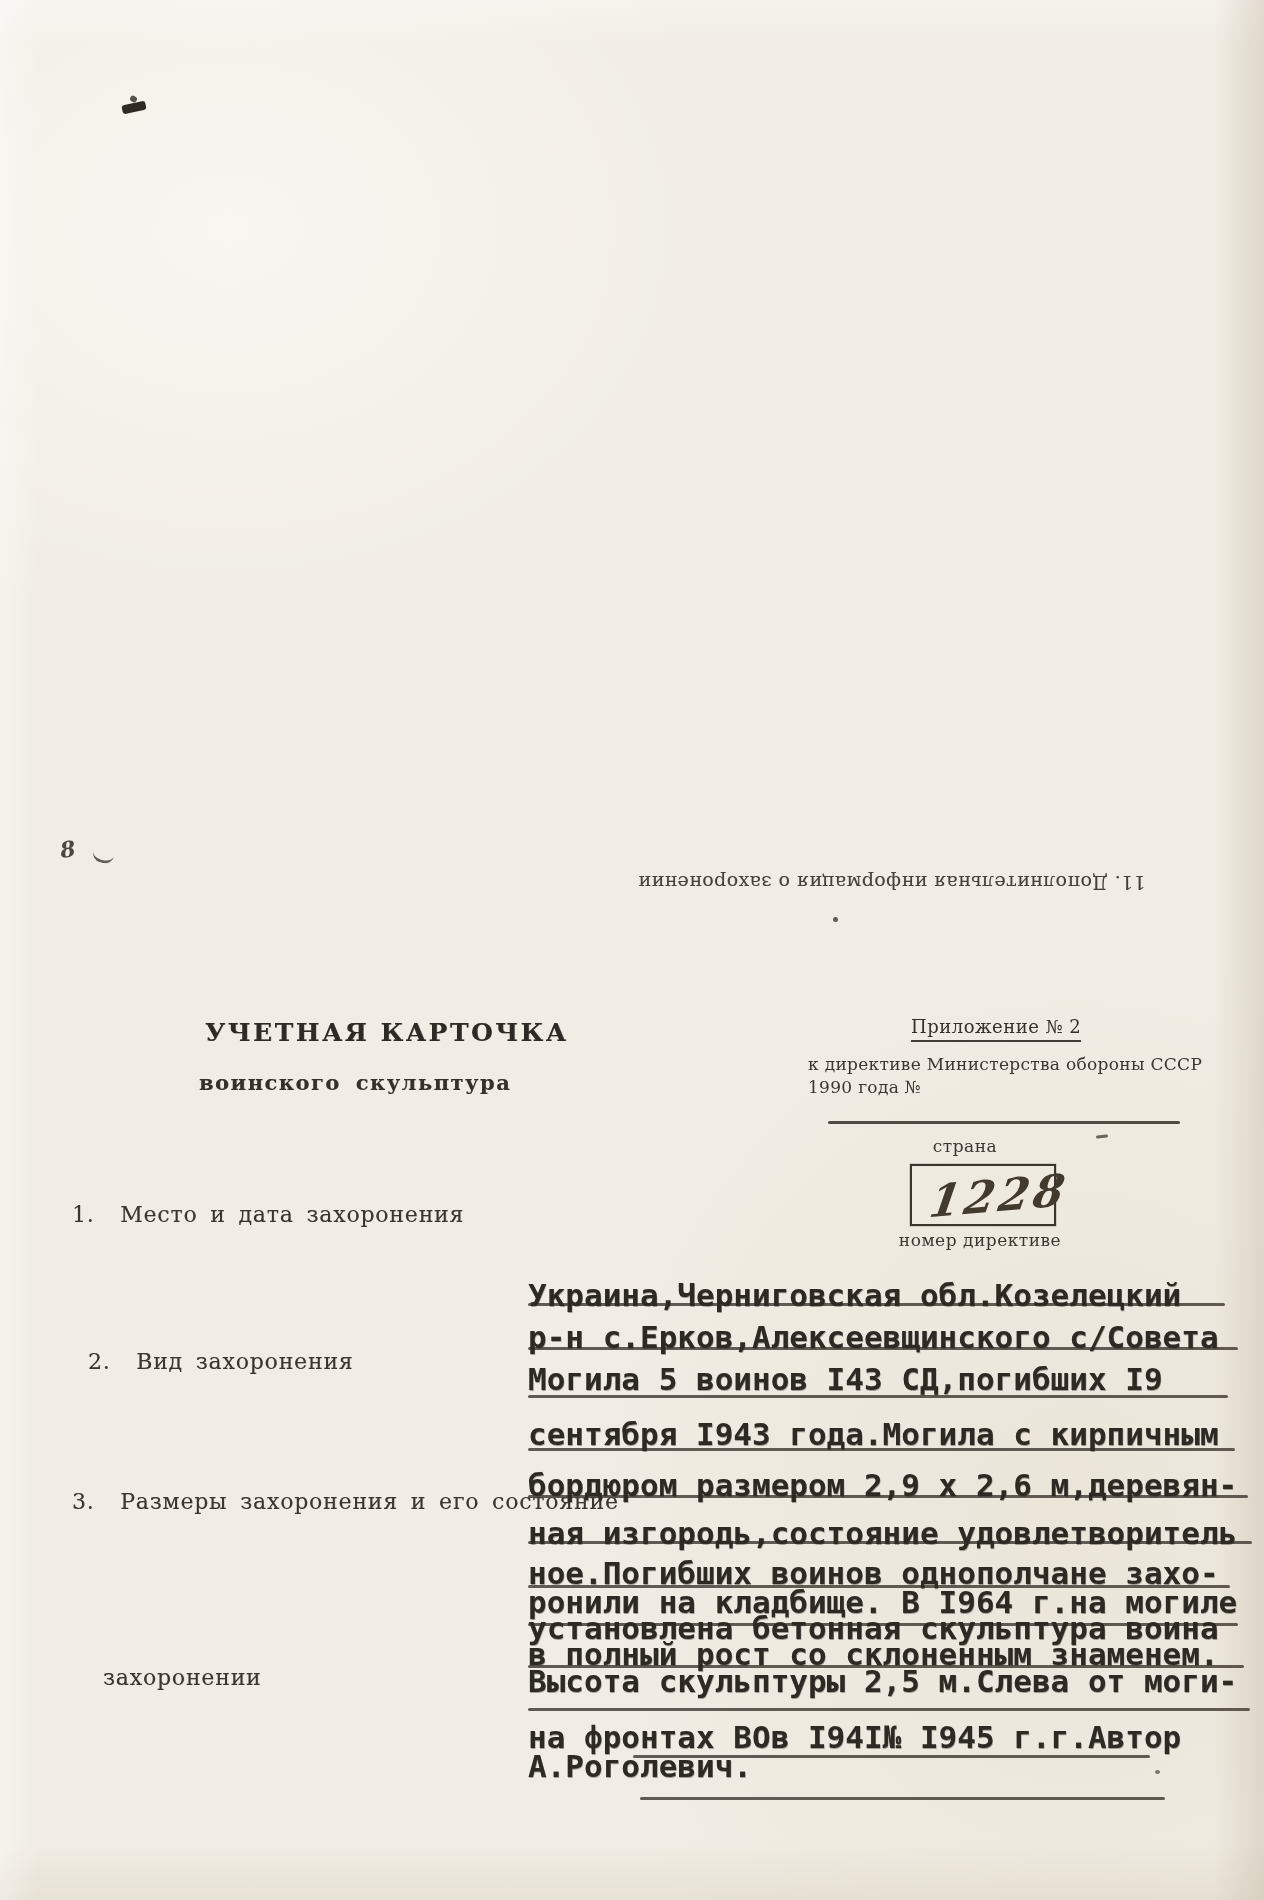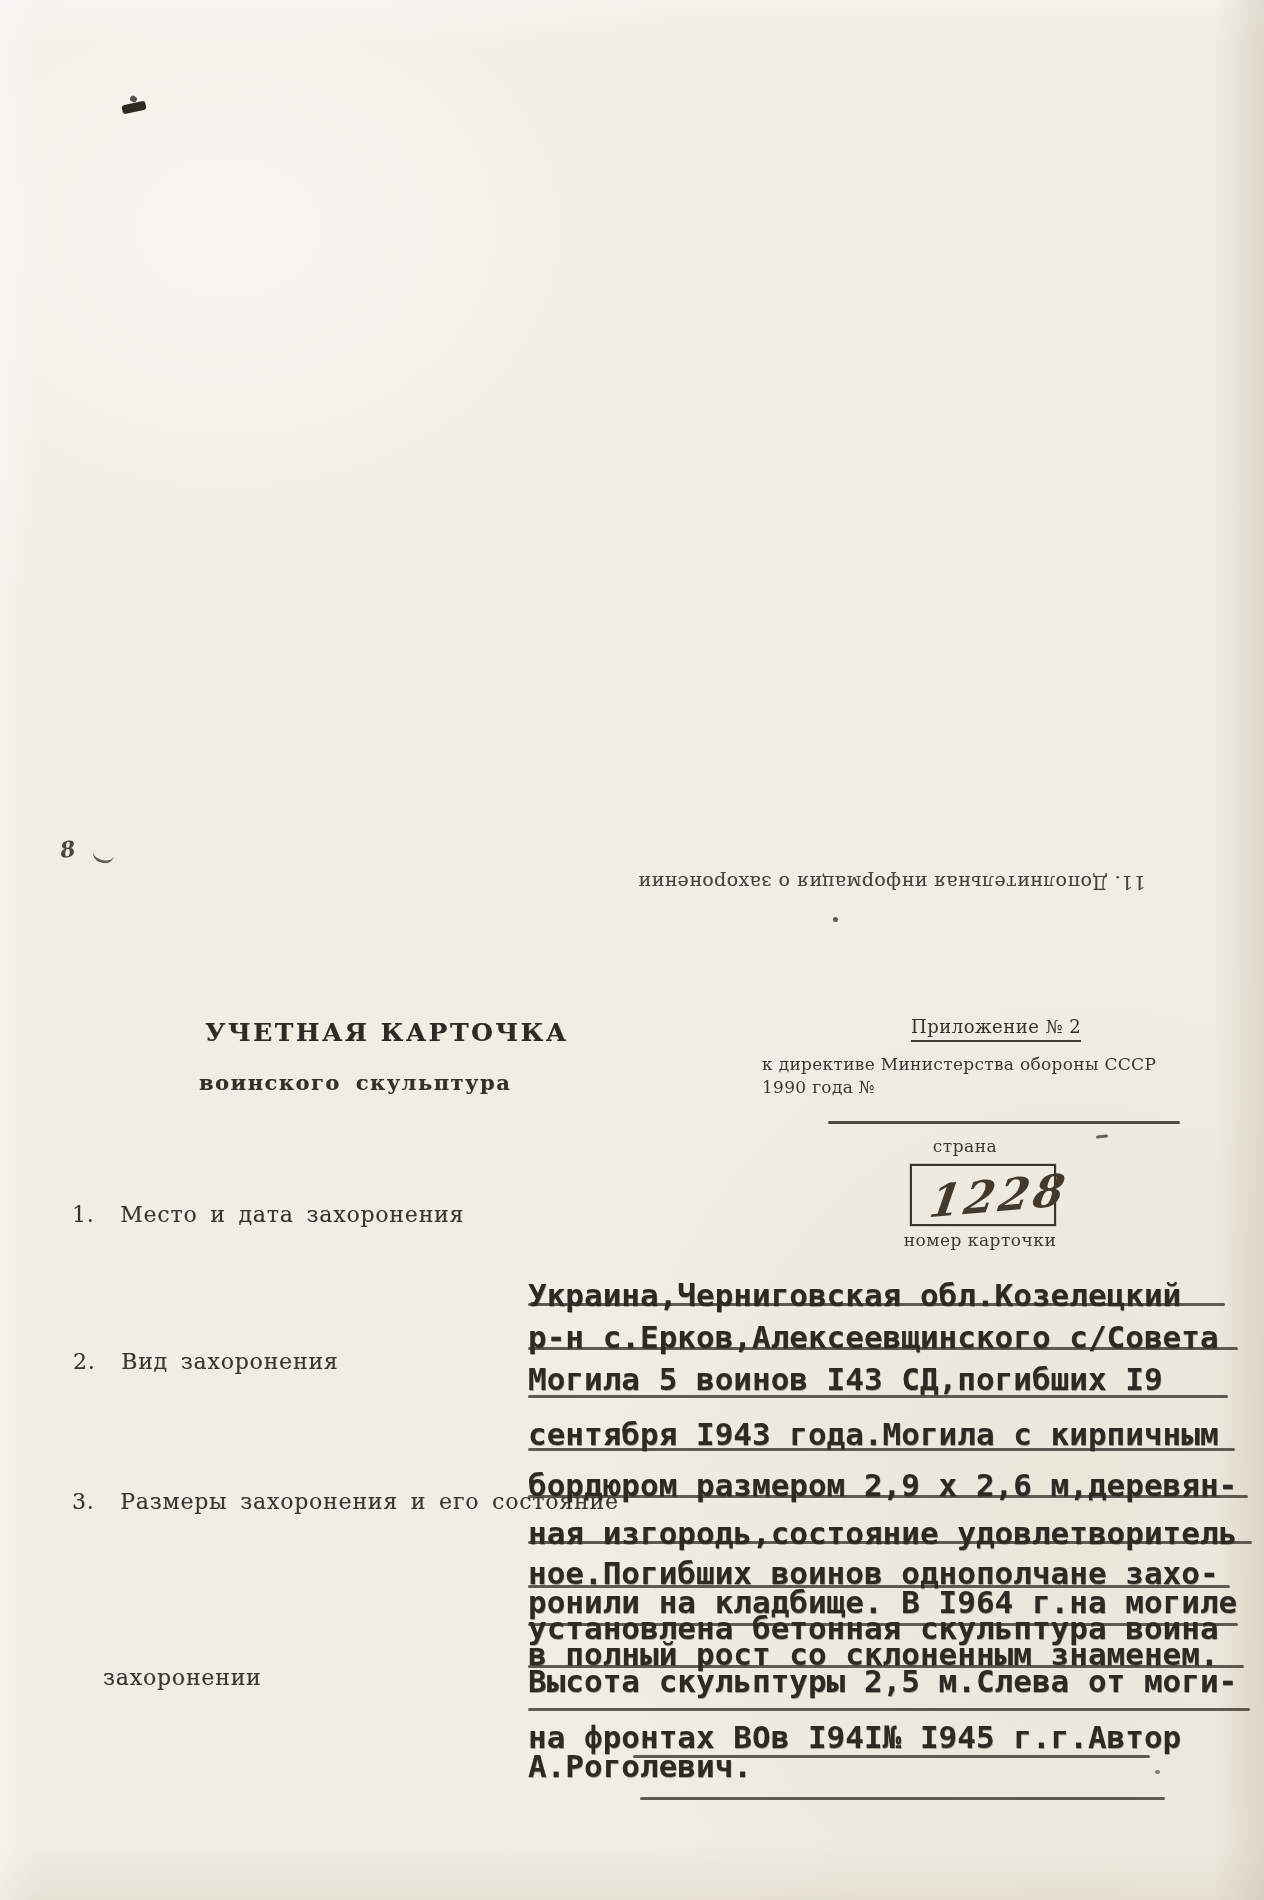--- a/index.html
+++ b/index.html
@@ -21,21 +21,21 @@
   
   .title{
     font-weight:bold;font-size:25px;letter-spacing:2.5px;color:#2e2a25;
     text-shadow:.4px .4px 0 rgba(46,42,37,.45);white-space:nowrap;
   }
   .subtitle{
     font-weight:bold;font-size:21px;letter-spacing:1.5px;word-spacing:6px;color:#35302a;
     text-shadow:.3px .3px 0 rgba(53,48,42,.4);white-space:nowrap;
   }
   .annex1{font-size:18px;letter-spacing:.5px;border-bottom:2px solid #433d35;padding-bottom:3px;white-space:nowrap;}
-  .annex2,.annex3{font-size:17px;letter-spacing:.3px;white-space:nowrap;color:#3b362f;}
+  .annex2,.annex3{font-size:17px;letter-spacing:.3px;white-space:nowrap;color:#3b362f;margin-left:46px;}
   .small-label{font-size:17px;letter-spacing:.5px;color:#3b362f;text-align:center;white-space:nowrap;}
   .rule-strong{height:3px;background:#3f3a32;opacity:.9;border-radius:2px;}
   .cardbox{
     border:2px solid #3a352d;
     box-shadow:0 0 0 .5px rgba(58,53,45,.35);
   }
   .handnum{
     font-family:"DejaVu Serif","Liberation Serif",serif;
     font-style:italic;font-weight:bold;
     font-size:44px;letter-spacing:4px;color:#433a2e;
@@ -89,27 +89,27 @@
   <div class="abs annex1" style="left:911px;top:1016px;">Приложение № 2</div>
   <div class="abs annex2" style="left:762px;top:1054px;">к директиве Министерства обороны СССР</div>
   <div class="abs annex3" style="left:762px;top:1077px;">1990 года №</div>
 
   <div class="abs rule-strong" style="left:828px;top:1121px;width:352px;"></div>
   <div class="abs blot" style="left:1096px;top:1135px;width:12px;height:3px;transform:rotate(-6deg);opacity:.7;"></div>
   <div class="abs small-label" style="left:850px;top:1136px;width:230px;">страна</div>
 
   <div class="abs cardbox" style="left:910px;top:1164px;width:142px;height:58px;"></div>
   <div class="abs handnum" style="left:930px;top:1170px;">1228</div>
-  <div class="abs small-label" style="left:850px;top:1230px;width:260px;">номер карточки</div>
+  <div class="abs small-label" style="left:850px;top:1230px;width:260px;">номер директиве</div>
 
   <div class="abs field" style="left:72px;top:1202px;">
     <span>1.</span>&nbsp;
     <span>Место и дата захоронения</span>
   </div>
-  <div class="abs field" style="left:73px;top:1349px;">
+  <div class="abs field" style="left:88px;top:1349px;">
     <span>2.</span>&nbsp;
     <span>Вид захоронения</span>
   </div>
   <div class="abs field" style="left:72px;top:1489px;">
     <span>3.</span>&nbsp;
     <span>Размеры захоронения и его состояние</span>
   </div>
   <div class="abs field" style="left:103px;top:1665px;">захоронении</div>
 
   <div class="abs tline" style="left:528px;top:1303px;width:697px;"></div>

